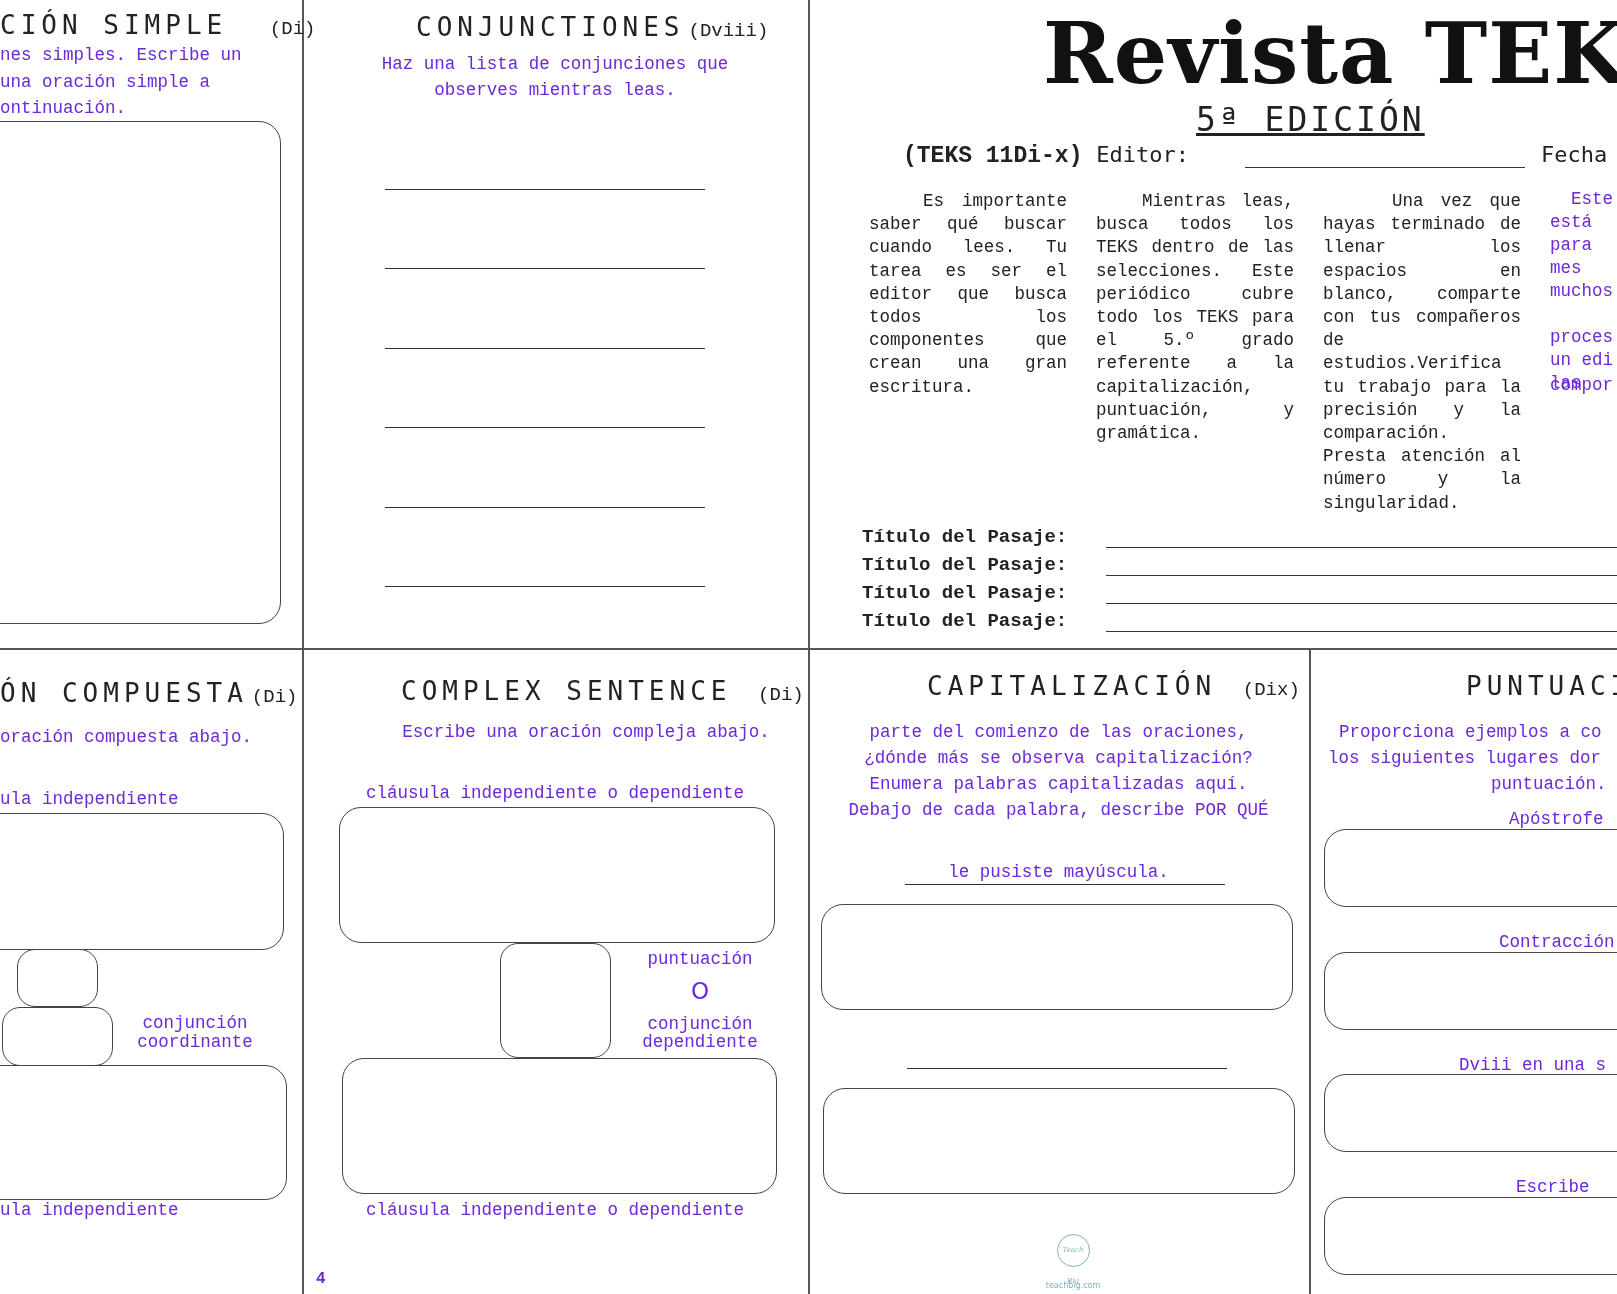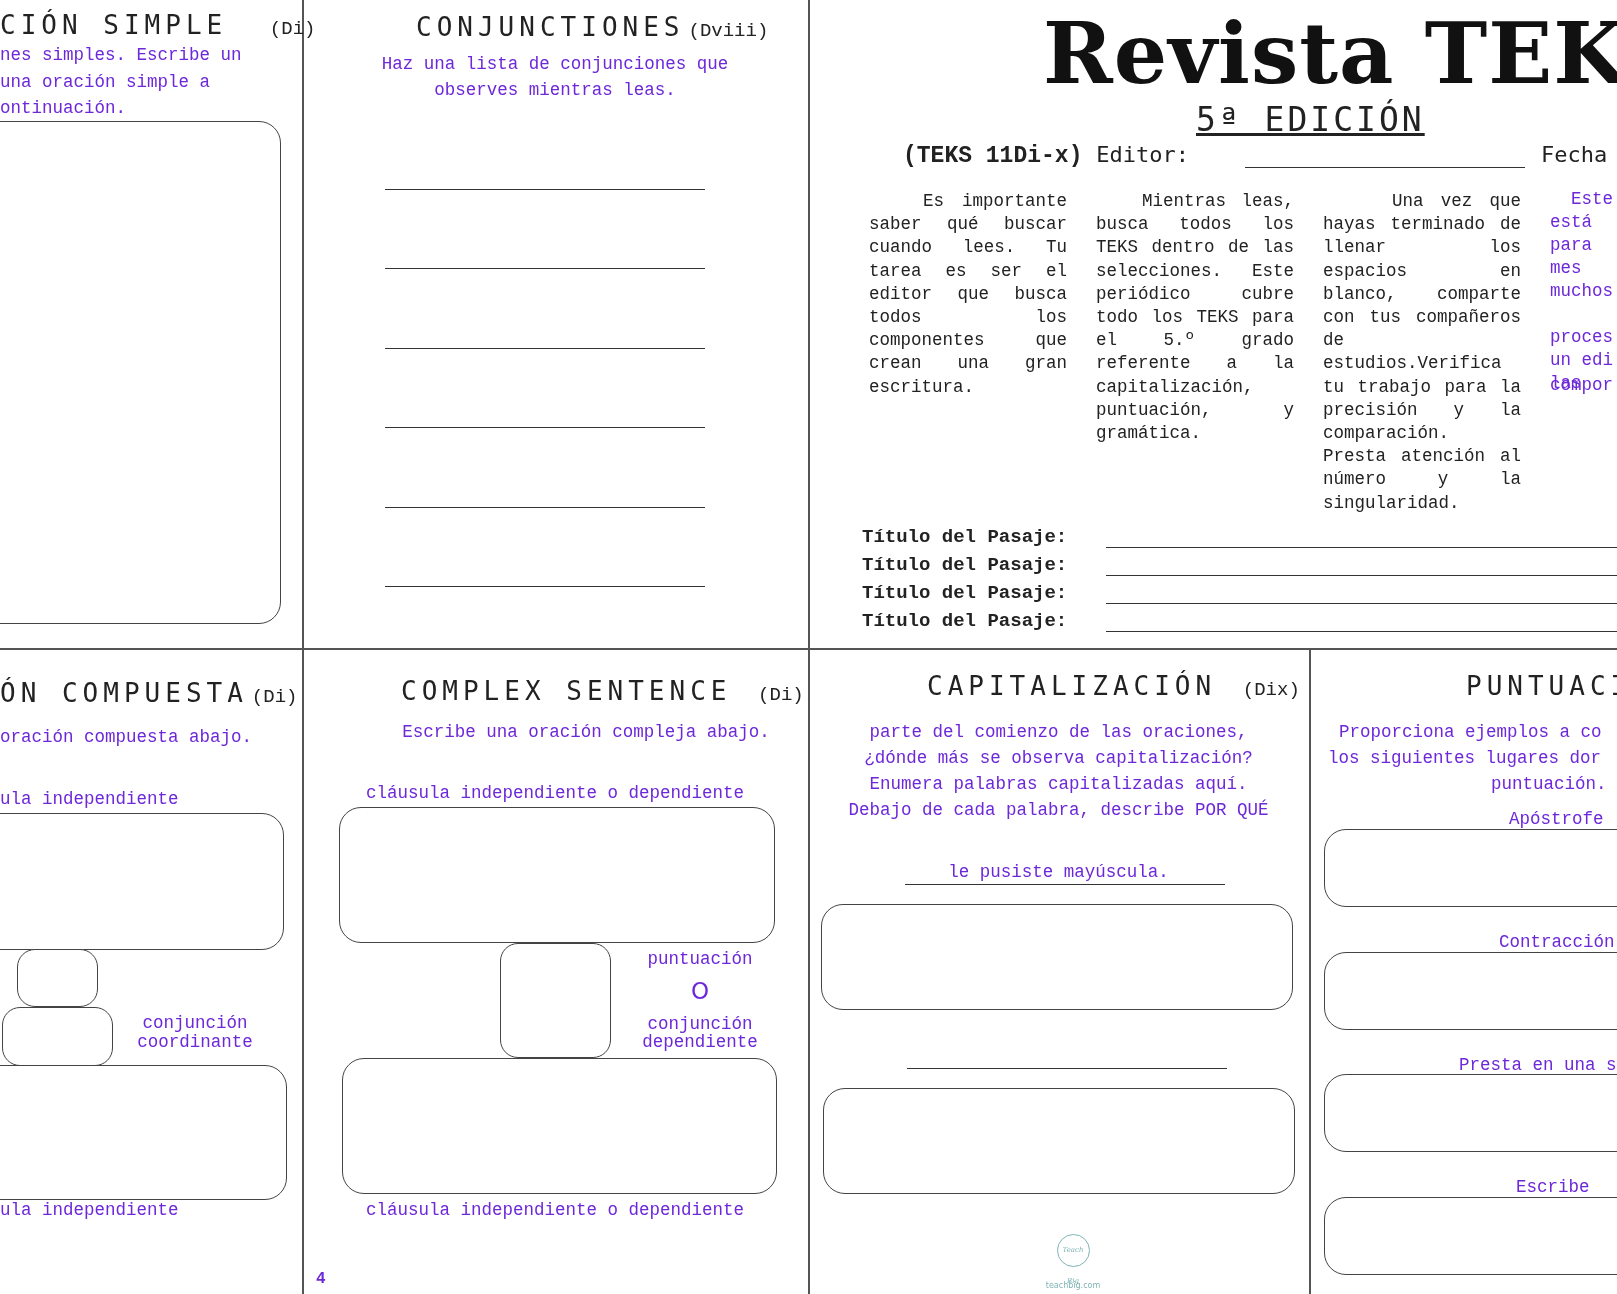--- a/index.html
+++ b/index.html
@@ -162,18 +162,18 @@
   <div class="txt" style="left:1339px; top:719px;">Proporciona ejemplos a co</div>
   <div class="txt" style="left:1328px; top:745px;">los siguientes lugares dor</div>
   <div class="txt" style="left:1491px; top:771px;">puntuación.</div>
 
   <div class="txt" style="left:1509px; top:806px;">Apóstrofe</div>
   <div class="box" style="left:1324px; top:829px; width:340px; height:76px;"></div>
 
   <div class="txt" style="left:1499px; top:929px;">Contracción</div>
   <div class="box" style="left:1324px; top:952px; width:340px; height:76px;"></div>
 
-  <div class="txt" style="left:1459px; top:1052px;">Presta en una s</div>
+  <div class="txt" style="left:1459px; top:1052px;">Dviii en una s</div>
   <div class="box" style="left:1324px; top:1074px; width:340px; height:76px;"></div>
 
   <div class="txt" style="left:1516px; top:1174px;">Escribe</div>
   <div class="box" style="left:1324px; top:1197px; width:340px; height:76px;"></div>
 </section>
 
 </body></html>

